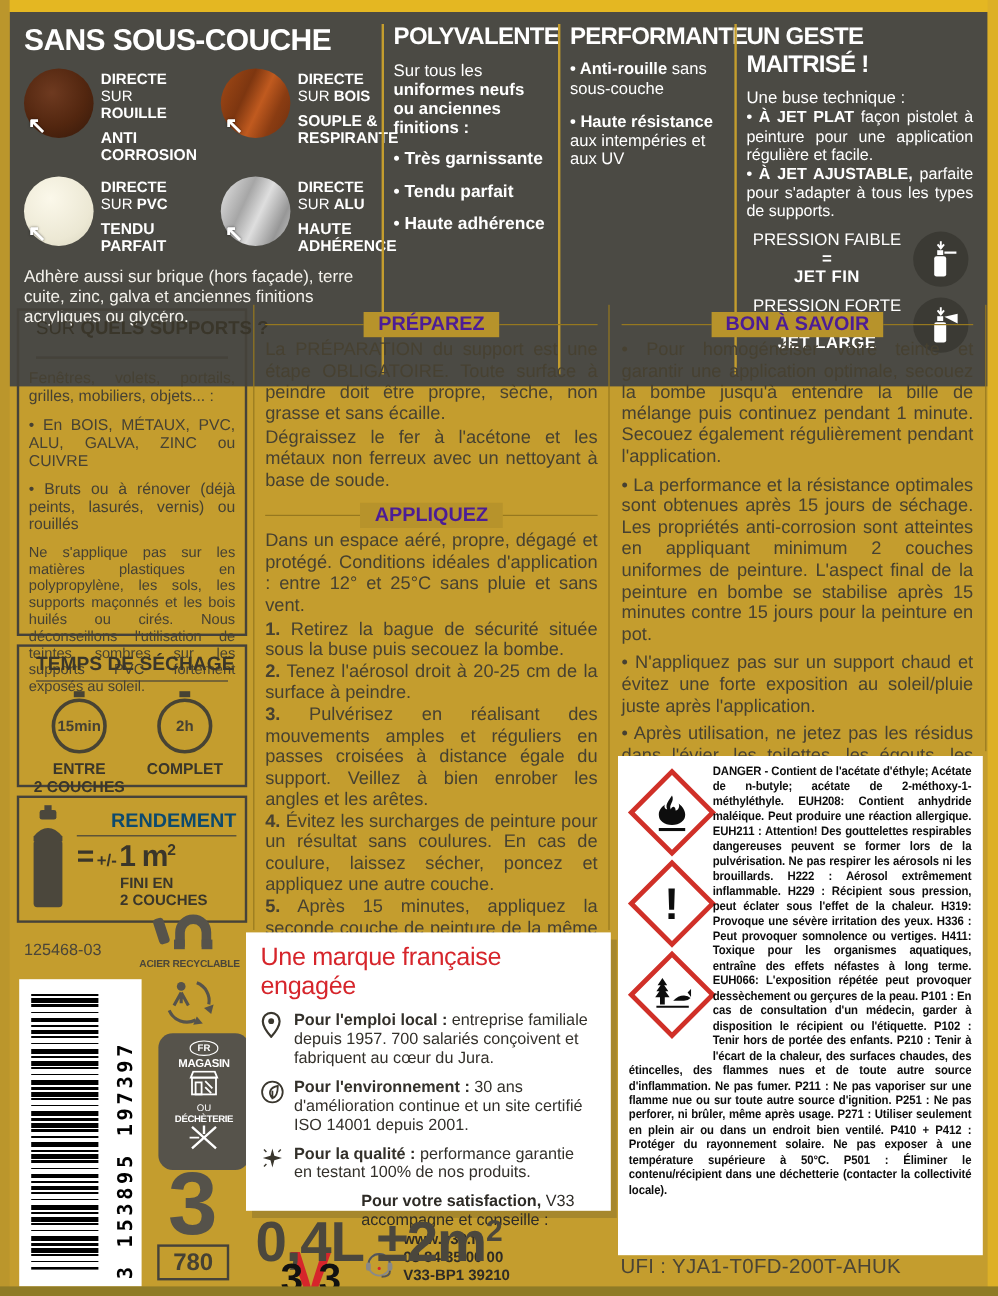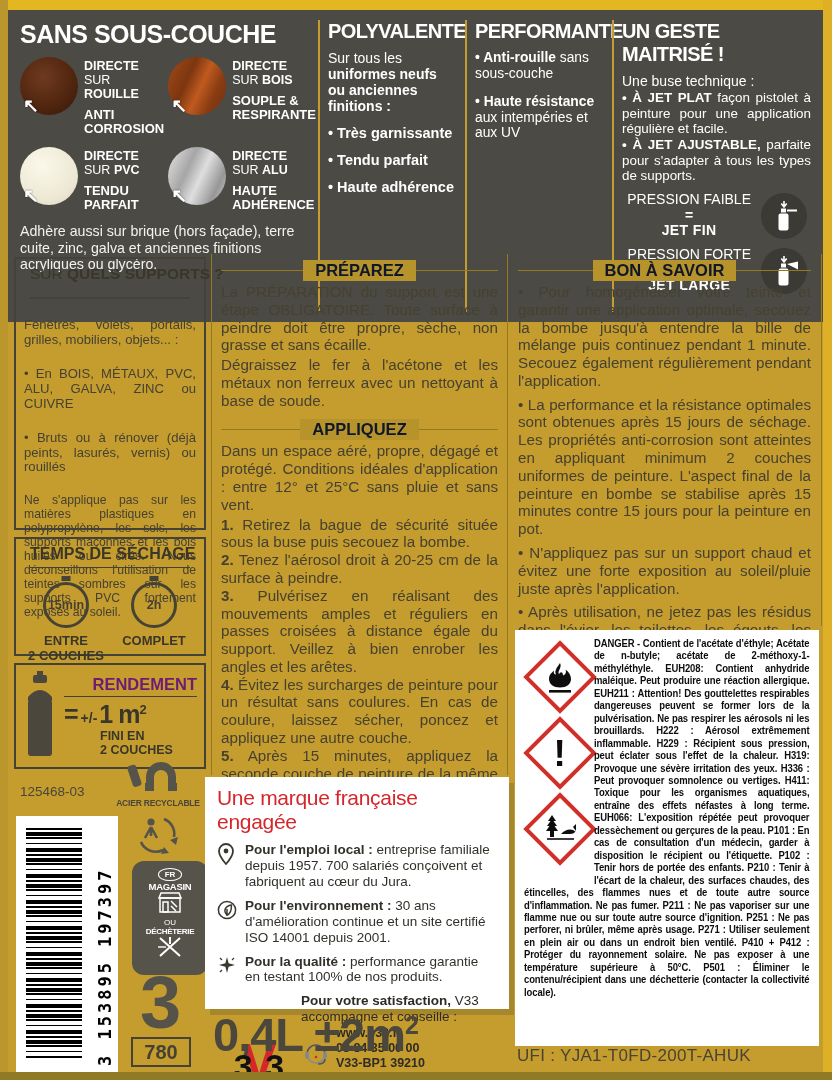--- a/index.html
+++ b/index.html
@@ -9,21 +9,21 @@
   .frame-top{position:absolute;left:0;top:0;right:0;height:10px;background:#e4b722;z-index:5;}
   .frame-right{position:absolute;top:0;right:0;bottom:0;width:9px;background:#ddb027;z-index:5;}
   .frame-left{position:absolute;top:0;left:0;bottom:0;width:8px;background:#bb962c;z-index:5;}
   .frame-bottom{position:absolute;left:0;right:0;bottom:0;height:8px;background:#8f7b26;z-index:5;}
 
   
   .toppanel{position:absolute;left:8px;top:10px;width:815px;height:312px;background:#4b4a44;color:#fff;display:flex;padding:8px 12px;}
   .tp-sep{width:2px;background:#c49d2e;margin:2px 8px;flex:none;}
   .tp-col1{width:290px;flex:none;}
   .sans-title{font-size:25px;font-weight:bold;letter-spacing:-0.5px;margin:2px 0 8px;}
-  .swatch-grid{display:grid;grid-template-columns:1fr 1fr;gap:10px 4px;}
+  .swatch-grid{display:grid;grid-template-columns:1fr 1fr;gap:10px 20px;}
   .swatch{display:flex;gap:6px;}
   .circle{width:58px;height:58px;border-radius:50%;position:relative;flex:none;}
   .arr::before{content:"↖";position:absolute;left:3px;bottom:-2px;color:#fff;font-size:19px;font-weight:bold;text-shadow:0 0 2px rgba(0,0,0,.6);}
   .sw-rouille{background:radial-gradient(circle at 40% 35%, #6e3a20, #52260f 55%, #33180a);}
   .sw-bois{background:linear-gradient(115deg,#a34a16,#7d3610 35%,#c05a1f 55%,#8a3c12 75%,#6f3010);}
   .sw-pvc{background:radial-gradient(circle at 38% 32%, #fbf8ea, #ece8d4 65%, #d8d4be);}
   .sw-alu{background:linear-gradient(115deg,#e6e6e6,#a6a6a6 35%,#dedede 55%,#979797 80%,#c9c9c9);}
   .sw-label{font-size:12.5px;line-height:1.12;padding-top:2px;}
   .sw-l1{font-weight:bold;}
   .sw-benefit{font-weight:bold;margin-top:7px;font-size:13px;line-height:1.1;}
@@ -40,32 +40,32 @@
   .pression{display:flex;align-items:center;justify-content:flex-end;gap:10px;margin-top:8px;padding-right:4px;}
   .pr-text{text-align:center;font-size:14px;line-height:1.12;}
   .pr-eq{font-weight:bold;}
   .pr-jet{font-weight:bold;letter-spacing:.4px;}
   .pr-icon{width:46px;height:46px;border-radius:50%;background:#3b3a34;display:flex;align-items:center;justify-content:center;flex:none;}
 
   
   .box{position:absolute;border:2px solid #45423a;color:#464133;}
   .supports{left:14px;top:257px;width:192px;height:273px;padding:4px 8px;}
   .supports h2{text-align:center;font-size:15.5px;font-weight:normal;color:#3a362a;border-bottom:2px solid #45423a;margin:2px 6px 5px;padding-bottom:14px;white-space:nowrap;}
-  .supports p{font-size:13.1px;line-height:1.14;text-align:justify;margin:19px 0;}
+  .supports p{font-size:13.1px;line-height:1.14;text-align:justify;margin:9px 0;}
   .supports .note{font-size:12.2px;margin-top:7px;}
   .sechage{left:14px;top:537px;width:192px;height:119px;padding:4px 6px;}
   .sechage h2{font-size:16px;font-weight:bold;text-align:left;border-bottom:1.5px solid #45423a;margin:2px 8px 10px;padding-bottom:4px;color:#3a362a;white-space:nowrap;}
   .clock-row{display:flex;}
   .clock-cell{width:50%;text-align:center;}
   .clock{width:46px;height:46px;border:3.5px solid #474334;border-radius:50%;display:flex;align-items:center;justify-content:center;font-weight:bold;font-size:12.5px;position:relative;margin:4px auto 6px;}
   .clock::before{content:"";position:absolute;top:-9px;left:50%;transform:translateX(-50%);width:9px;height:5px;background:#474334;}
   .clock-label{font-weight:bold;font-size:13px;line-height:1.12;color:#3a362a;}
   .rendement{left:14px;top:663px;width:192px;height:106px;padding:5px 7px;display:flex;gap:7px;align-items:center;}
   .rend-right{flex:1;}
-  .rendement h2{font-size:16.5px;font-weight:bold;text-align:right;border-bottom:1.5px solid #45423a;padding-bottom:2px;margin-bottom:3px;color:#701a75;}
+  .rendement h2{font-size:16.5px;font-weight:bold;text-align:right;border-bottom:1.5px solid #45423a;padding-bottom:2px;margin-bottom:3px;color:#0c4a6e;}
   .rval{display:flex;align-items:baseline;gap:2px;font-weight:bold;color:#3a362a;}
   .req{font-size:25px;} .rpm{font-size:14px;} .rbig{font-size:25px;letter-spacing:-1px;} .rbig sup{font-size:13px;}
   .rsub{font-size:12.5px;font-weight:bold;line-height:1.15;margin-left:36px;color:#3a362a;}
   .refcode{position:absolute;left:20px;top:784px;font-size:13.5px;color:#4a4539;}
   .barcode{position:absolute;left:16px;top:816px;width:102px;height:256px;background:#fff;}
   .bars{position:absolute;left:10px;top:12px;width:56px;bottom:14px;background:repeating-linear-gradient(180deg,#000 0 2px,#fff 2px 4px,#000 4px 8px,#fff 8px 9px,#000 9px 11px,#fff 11px 15px,#000 15px 16px,#fff 16px 20px,#000 20px 24px,#fff 24px 26px);}
   .bdigits{position:absolute;right:3px;top:6px;bottom:6px;writing-mode:vertical-rl;transform:rotate(180deg);font-family:"DejaVu Sans Mono",monospace;font-size:17px;font-weight:bold;letter-spacing:3px;color:#000;}
   .magnet-wrap{position:absolute;left:126px;top:757px;}
   .acier{position:absolute;left:98px;top:798px;width:120px;text-align:center;font-size:8.5px;font-weight:bold;color:#4a4539;letter-spacing:-0.2px;}
   .triman-wrap{position:absolute;left:134px;top:812px;}
@@ -75,21 +75,21 @@
   .badge .ou{font-size:8px;}
   .badge .dech{font-size:8px;font-weight:bold;letter-spacing:-0.3px;}
   .big3{position:absolute;left:140px;top:966px;font-size:74px;font-weight:bold;color:#55524a;line-height:1;}
   .code520{position:absolute;left:131px;top:1037px;width:60px;height:30px;border:2.5px solid #45423a;display:flex;align-items:center;justify-content:center;font-size:20px;font-weight:bold;color:#45413  4;color:#454134;}
 
   
   .centercol{position:absolute;left:211px;top:254px;width:297px;height:521px;border-left:1.5px solid #96781f;border-right:1.5px solid #96781f;padding:2px 9px;color:#474131;}
   .rightcol{position:absolute;left:508px;top:254px;width:314px;height:372px;border-right:1.5px solid #96781f;padding:2px 10px;color:#474131;}
   .sec-head{display:flex;align-items:center;margin:4px 0 2px;}
   .sec-head::before,.sec-head::after{content:"";flex:1;border-top:1.3px solid #96781f;}
-  .sec-head span{background:#b7932b;padding:1px 12px;font-weight:bold;font-size:16.5px;color:#0f172a;white-space:nowrap;}
+  .sec-head span{background:#b7932b;padding:1px 12px;font-weight:bold;font-size:16.5px;color:#4c1d95;white-space:nowrap;}
   .body-p{font-size:15.2px;line-height:1.17;text-align:justify;margin:2px 0;}
   .step{font-size:15.2px;line-height:1.17;text-align:justify;}
   .mt6{margin-top:6px;} .mt10{margin-top:10px;}
 
   
   .marque{position:absolute;left:205px;top:777px;width:304px;height:232px;background:#fff;box-shadow:5px 6px 0 rgba(90,78,40,.28);padding:9px 12px 6px;}
   .marque h2{color:#d6252b;font-size:21px;font-weight:normal;margin-bottom:8px;letter-spacing:-0.3px;}
   .m-item{display:flex;gap:8px;margin-bottom:8px;}
   .m-icon{flex:none;width:20px;padding-top:1px;}
   .m-text{font-size:13.5px;line-height:1.18;color:#33302a;}

